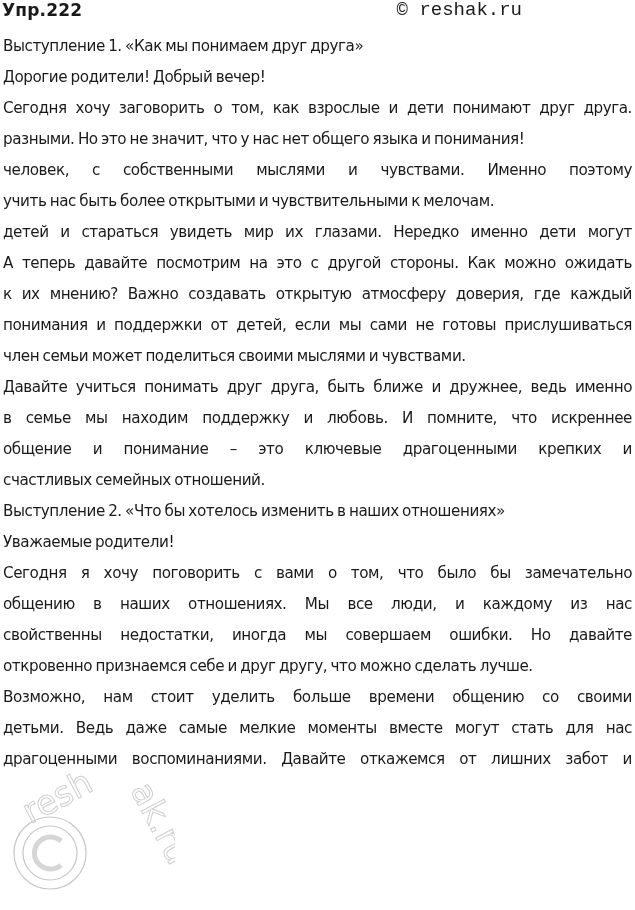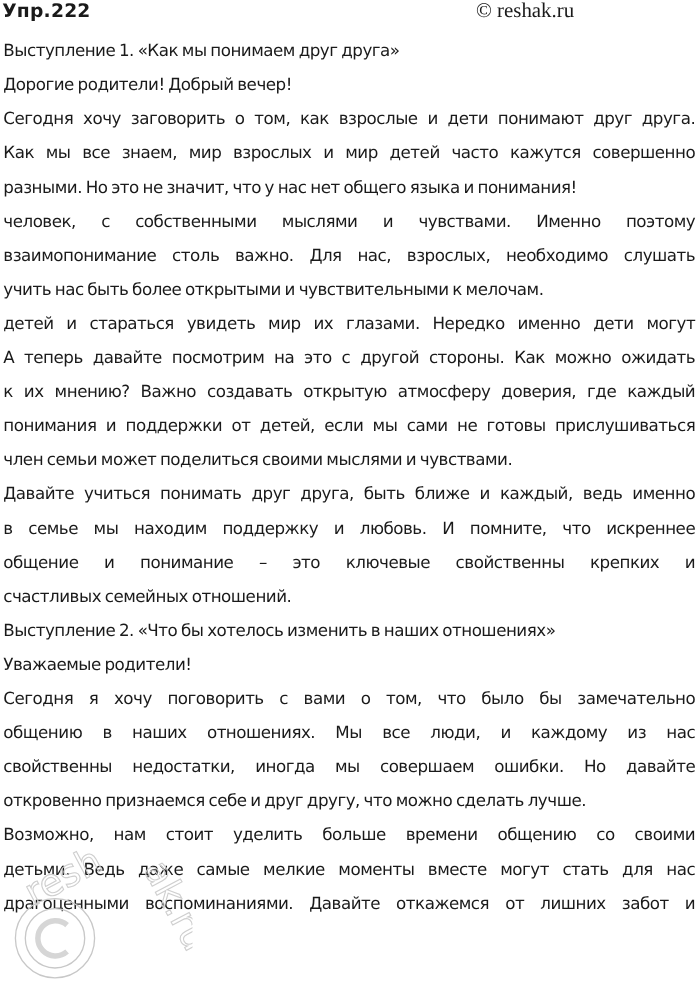--- a/index.html
+++ b/index.html
@@ -29,21 +29,21 @@
     font-family: "DejaVu Sans", sans-serif;
     font-weight: bold;
     font-size: 17px;
     line-height: 20px;
     letter-spacing: 0.2px;
   }
   .site {
     position: absolute;
     right: 3px;
     top: 0px;
-    font-family: Liberation Serif, serif;
+    font-family: Liberation Mono, monospace;
     font-size: 19px;
     line-height: 20px;
   }
   .content {
     position: absolute;
     left: 3px;
     top: 31px;
     width: 629px;
   }
   .line {
@@ -75,33 +75,31 @@
 
 <div class="header">
   <div class="title">Упр.222</div>
   <div class="site">© reshak.ru</div>
 </div>
 
 <div class="content">
   <div class="line left">Выступление 1. «Как мы понимаем друг друга»</div>
   <div class="line left">Дорогие родители! Добрый вечер!</div>
   <div class="line">Сегодня хочу заговорить о том, как взрослые и дети понимают друг друга.</div>
-  <div class="line">Как мы все знаем, мир взрослых и мир детей часто кажутся совершенно</div>
   <div class="line left">разными. Но это не значит, что у нас нет общего языка и понимания!</div>
   <div class="line">человек, с собственными мыслями и чувствами. Именно поэтому</div>
-  <div class="line">взаимопонимание столь важно. Для нас, взрослых, необходимо слушать</div>
   <div class="line left">учить нас быть более открытыми и чувствительными к мелочам.</div>
   <div class="line">детей и стараться увидеть мир их глазами. Нередко именно дети могут</div>
   <div class="line">А теперь давайте посмотрим на это с другой стороны. Как можно ожидать</div>
   <div class="line">к их мнению? Важно создавать открытую атмосферу доверия, где каждый</div>
   <div class="line">понимания и поддержки от детей, если мы сами не готовы прислушиваться</div>
   <div class="line left">член семьи может поделиться своими мыслями и чувствами.</div>
-  <div class="line">Давайте учиться понимать друг друга, быть ближе и каждый, ведь именно</div>
+  <div class="line">Давайте учиться понимать друг друга, быть ближе и дружнее, ведь именно</div>
   <div class="line">в семье мы находим поддержку и любовь. И помните, что искреннее</div>
-  <div class="line">общение и понимание – это ключевые свойственны крепких и</div>
+  <div class="line">общение и понимание – это ключевые драгоценными крепких и</div>
   <div class="line left">счастливых семейных отношений.</div>
   <div class="line left">Выступление 2. «Что бы хотелось изменить в наших отношениях»</div>
   <div class="line left">Уважаемые родители!</div>
   <div class="line">Сегодня я хочу поговорить с вами о том, что было бы замечательно</div>
   <div class="line">общению в наших отношениях. Мы все люди, и каждому из нас</div>
   <div class="line">свойственны недостатки, иногда мы совершаем ошибки. Но давайте</div>
   <div class="line left">откровенно признаемся себе и друг другу, что можно сделать лучше.</div>
   <div class="line">Возможно, нам стоит уделить больше времени общению со своими</div>
   <div class="line">детьми. Ведь даже самые мелкие моменты вместе могут стать для нас</div>
   <div class="line">драгоценными воспоминаниями. Давайте откажемся от лишних забот и</div>

